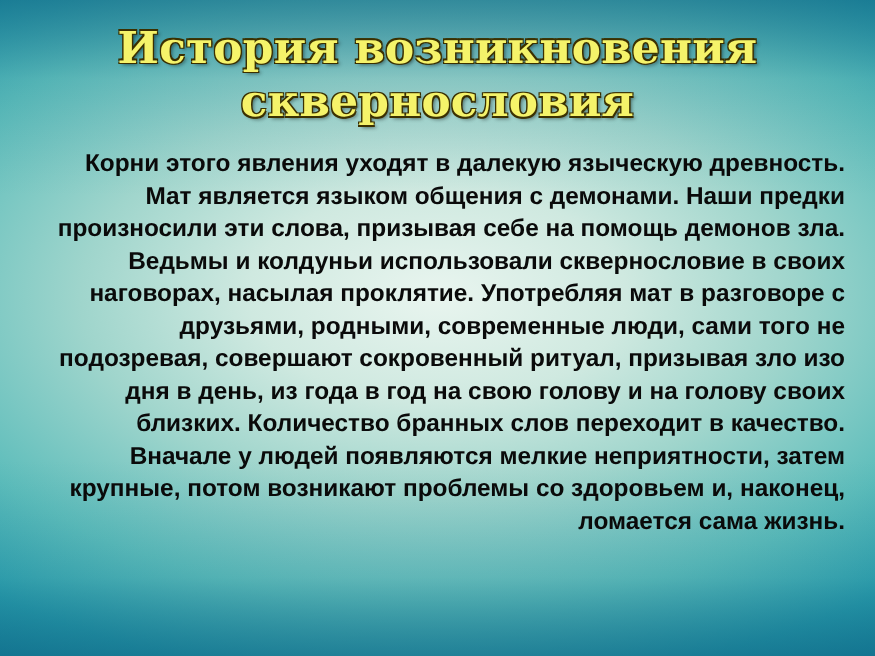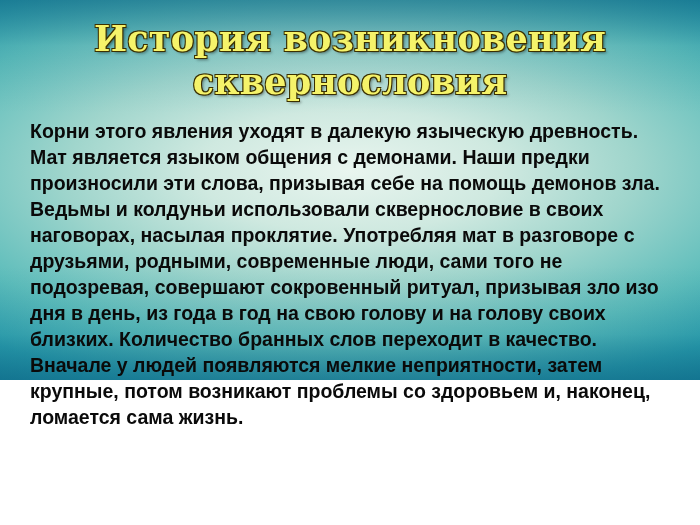--- a/index.html
+++ b/index.html
@@ -8,21 +8,21 @@
   }
   body {
     width: 700px;
     height: 525px;
     overflow: hidden;
     font-family: "Liberation Sans", sans-serif;
   }
   .slide {
     position: relative;
     width: 700px;
-    height: 380px;
+    height: 525px;
     box-sizing: border-box;
     background:
       radial-gradient(ellipse 120% 90% at 50% 45%,
         #e9f5ef 0%,
         #cfe9e0 18%,
         #9fd5cc 34%,
         #5dbdbb 52%,
         #2a9fae 66%,
         #1887a0 78%,
         #0f6f8e 88%,
@@ -63,21 +63,21 @@
   .body-text {
     position: relative;
     z-index: 2;
     margin: 0;
     padding: 16px 24px 0 30px;
     font-family: "Liberation Sans", sans-serif;
     font-weight: bold;
     font-size: 19.5px;
     line-height: 1.33;
     color: #0a0a0a;
-    text-align: left;
+    text-align: right;
   }
 </style>
 </head>
 <body>
 
 <div class="slide">
   <h1 class="title">История возникновения сквернословия</h1>
   <p class="body-text">Корни этого явления уходят в далекую языческую древность. Мат является языком общения с демонами. Наши предки произносили эти слова, призывая себе на помощь демонов зла. Ведьмы и колдуньи использовали сквернословие в своих наговорах, насылая проклятие. Употребляя мат в разговоре с друзьями, родными, современные люди, сами того не подозревая, совершают сокровенный ритуал, призывая зло изо дня в день, из года в год на свою голову и на голову своих близких. Количество бранных слов переходит в качество. Вначале у людей появляются мелкие неприятности, затем крупные, потом возникают проблемы со здоровьем и, наконец, ломается сама жизнь.</p>
 </div>
 

